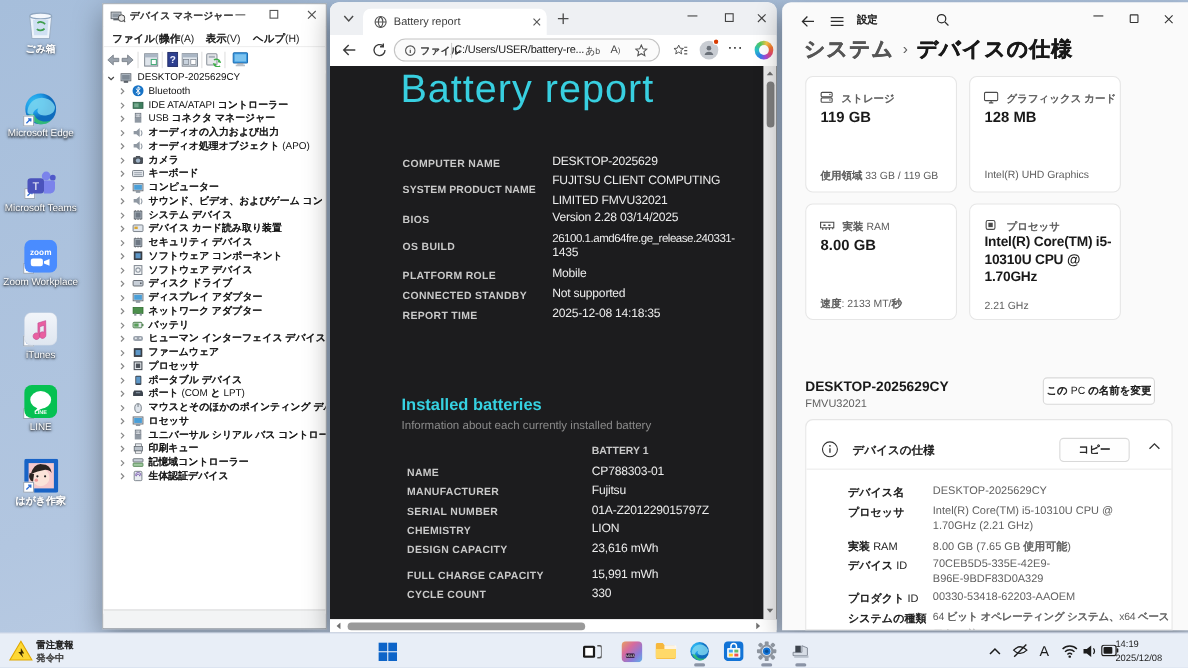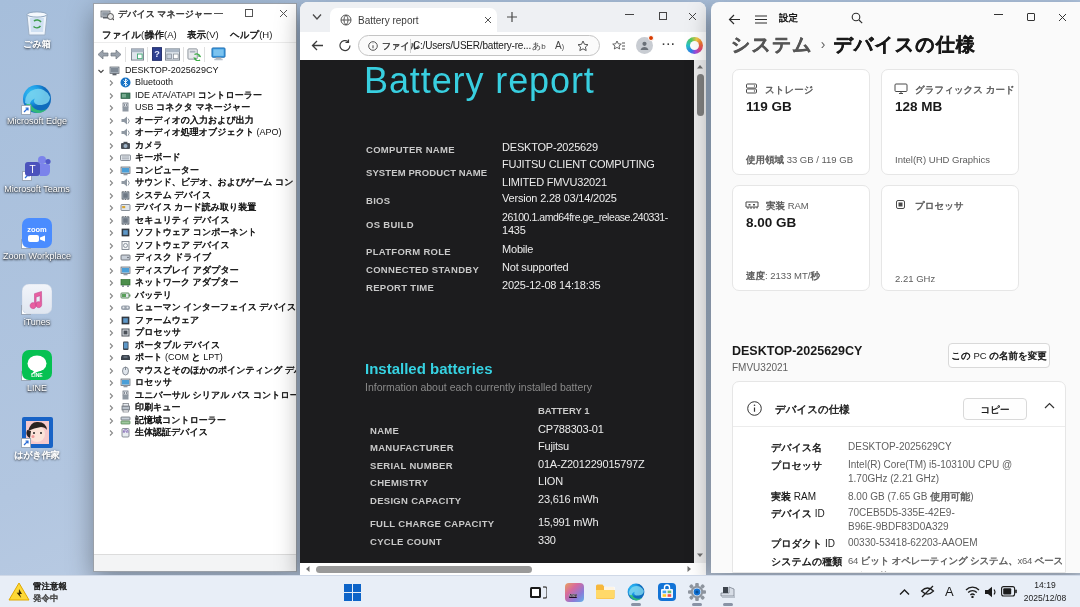--- a/index.html
+++ b/index.html
@@ -626,20 +626,21 @@
     <div class="abs" style="left:33px;top:14px;font-size:9.5px;color:#5c5c5c"><i class="cj" style="font-style:normal">実装</i> RAM</div>
     <div class="abs" style="left:13px;top:29px;font-size:13.5px;font-weight:bold;color:#191919">8.00 GB</div>
     <div class="abs" style="left:13px;top:84px;font-size:9.5px;color:#5c5c5c"><i class="cj" style="font-style:normal">速度</i>: 2133 MT/<i class="cj" style="font-style:normal">秒</i></div>
   </div>
   <div class="abs" style="left:170px;top:183px;width:138px;height:106px;background:#fff;border:1px solid #e6e6e6;border-radius:7px">
     <svg class="abs" style="left:12px;top:12px" width="13" height="13" viewBox="0 0 13 13">
         <rect x="2.5" y="2.5" width="8" height="8" rx="1.5" fill="none" stroke="#4a4a4a" stroke-width="1"></rect>
         <rect x="4.5" y="4.5" width="4" height="4" fill="#4a4a4a"></rect>
       </svg>
     <div class="abs" style="left:33px;top:14px;font-size:9.5px;color:#5c5c5c"><i class="cj" style="font-style:normal">プロセッサ</i></div>
+    <div class="abs" style="left:13px;top:27px;font-size:12.5px;letter-spacing:-.2px;font-weight:bold;color:#191919;line-height:15.5px;width:118px">Intel(R) Core(TM) i5-10310U CPU @ 1.70GHz</div>
     <div class="abs" style="left:13px;top:87px;font-size:9.5px;color:#5c5c5c">2.21 GHz</div>
   </div>
 
   <div class="abs" style="left:21px;top:342px;font-size:12.5px;font-weight:bold;color:#191919">DESKTOP-2025629CY</div>
   <div class="abs" style="left:21px;top:360px;font-size:10px;color:#5f5f5f">FMVU32021</div>
   <div class="abs" style="left:237px;top:341px;width:102px;height:25px;background:#fefefe;border:1px solid #d9d9d9;border-radius:4px;font-size:9.5px;color:#191919;text-align:center;line-height:24px"><i class="cj" style="font-style:normal">この</i> PC <i class="cj" style="font-style:normal">の名前を変更</i></div>
 
   <div class="abs" style="left:21px;top:379px;width:334px;height:192px;background:#fff;border:1px solid #e6e6e6;border-radius:7px 7px 0 0;overflow:hidden">
     <svg class="abs" style="left:14px;top:19px" width="15" height="15" viewBox="0 0 15 15">
         <circle cx="7.5" cy="7.5" r="6.8" fill="none" stroke="#333" stroke-width="1"></circle>
@@ -769,14 +770,14 @@
     </svg>
   <svg class="abs" style="left:984px;top:10px" width="14" height="12" viewBox="0 0 14 12">
       <path d="M1 4 h3 l4-3.2 v10.4 L4 8 H1z" fill="#1c1c1c"></path>
       <path d="M10 3.5 a4 4 0 0 1 0 5" fill="none" stroke="#1c1c1c" stroke-width="1.1"></path>
     </svg>
   <svg class="abs" style="left:1001px;top:10px" width="16" height="11" viewBox="0 0 16 11">
       <rect x="0.6" y="0.6" width="13" height="9.4" rx="2" fill="none" stroke="#1c1c1c" stroke-width="1.1"></rect>
       <rect x="2.2" y="2.2" width="8" height="6.2" rx="1" fill="#1c1c1c"></rect>
       <rect x="14.2" y="3.4" width="1.6" height="3.8" rx="0.8" fill="#1c1c1c"></rect>
     </svg>
-  <div class="abs" style="left:1014px;top:3px;width:62px;font-size:8.5px;color:#1c1c1c;text-align:center;line-height:13px">14:19<br>2025/12/08</div>
+  <div class="abs" style="left:1014px;top:3px;width:62px;font-size:8.5px;color:#1c1c1c;text-align:left;line-height:13px">14:19<br>2025/12/08</div>
 </div>
 
 </body></html>

